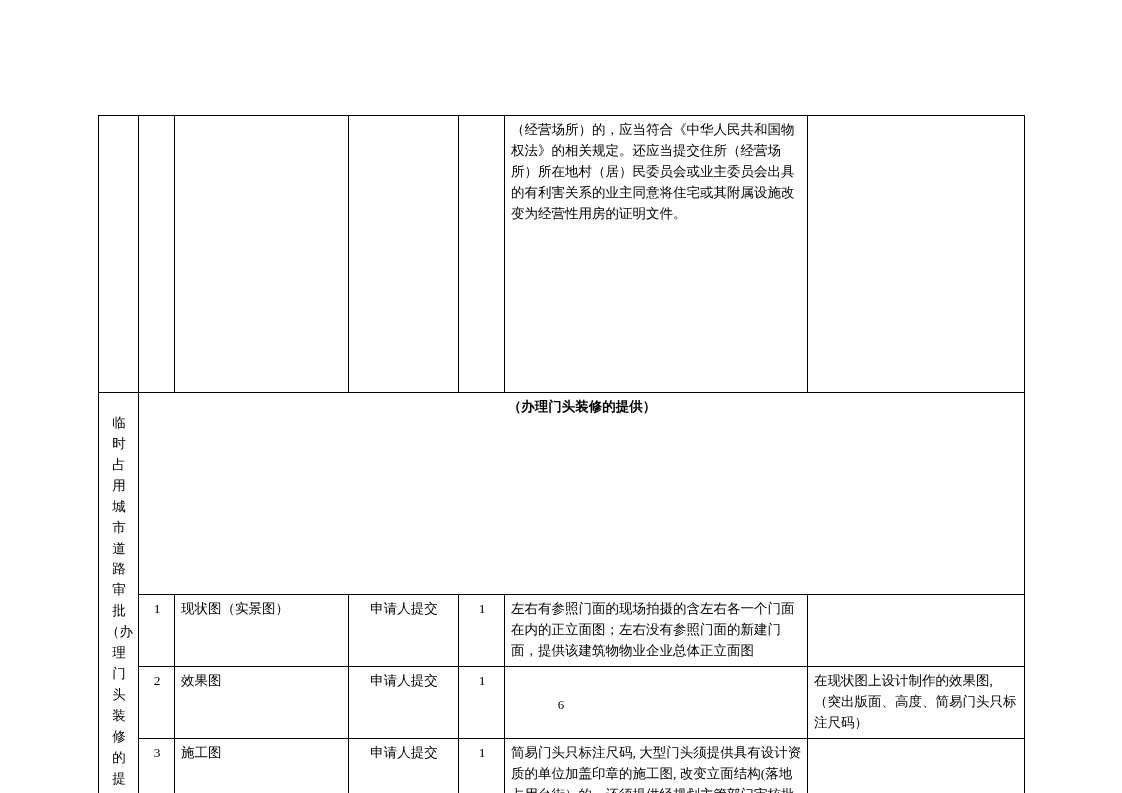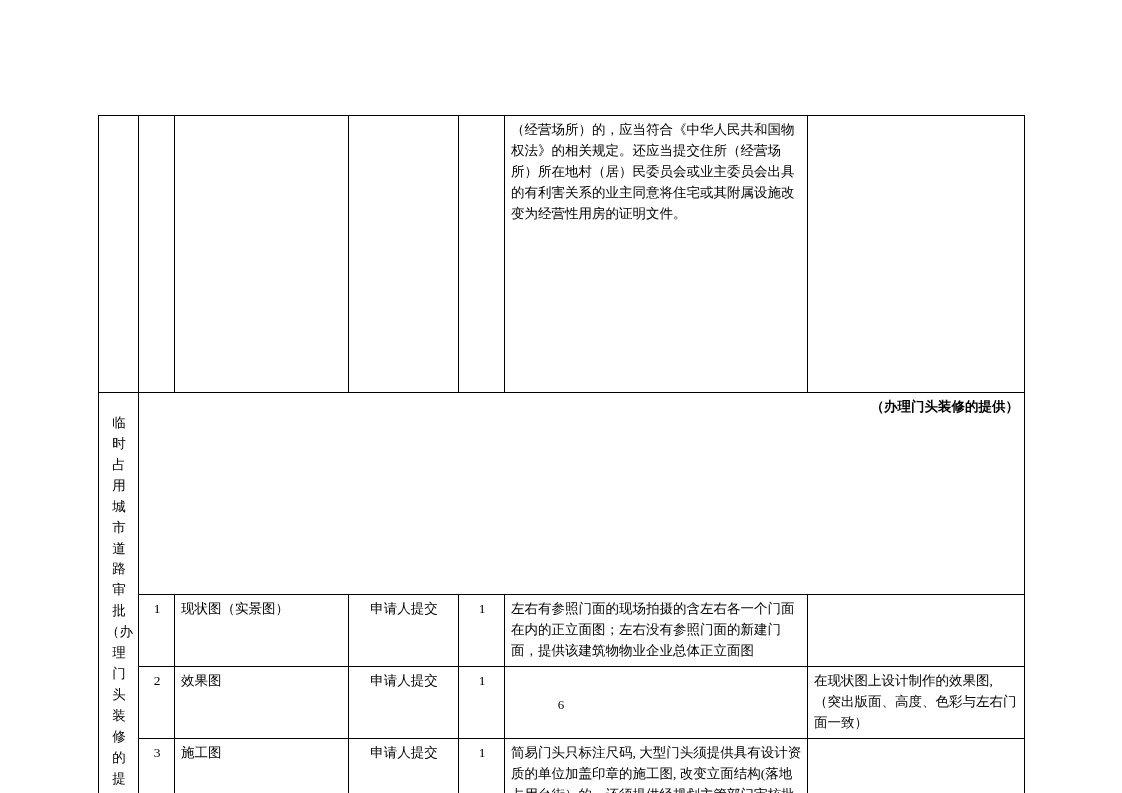--- a/index.html
+++ b/index.html
@@ -61,21 +61,21 @@
     margin: 16px auto;
     word-break: break-all;
   }
   .center {
     text-align: center;
   }
   .mid {
     vertical-align: middle;
   }
   .section-title {
-    text-align: right;
+    text-align: center;
     font-size: 15px;
     font-weight: bold;
     padding: 8px 0 8px 0;
     vertical-align: middle;
     font-family: "Liberation Serif", serif;
   }
   .tall-first td {
     height: 268px;
     margin-left: 12px;
   }
@@ -133,21 +133,21 @@
         <td>左右有参照门面的现场拍摄的含左右各一个门面在内的正立面图；左右没有参照门面的新建门面，提供该建筑物物业企业总体正立面图</td>
         <td></td>
       </tr>
 
       <tr class="row-h2">
         <td class="center mid">2</td>
         <td class="mid">效果图</td>
         <td class="center mid">申请人提交</td>
         <td class="center mid">1</td>
         <td></td>
-        <td>在现状图上设计制作的效果图,（突出版面、高度、色彩与左右门面一致）</td>
+        <td>在现状图上设计制作的效果图,（突出版面、高度、简易门头只标注尺码）</td>
       </tr>
 
       <tr class="row-h3">
         <td class="center mid">3</td>
         <td class="mid">施工图</td>
         <td class="center mid">申请人提交</td>
         <td class="center mid">1</td>
         <td>简易门头只标注尺码, 大型门头须提供具有设计资质的单位加盖印章的施工图, 改变立面结构(落地占用台街）的，还须提供经规划主管部门审核批准的变更规划方案</td>
         <td></td>
       </tr>

